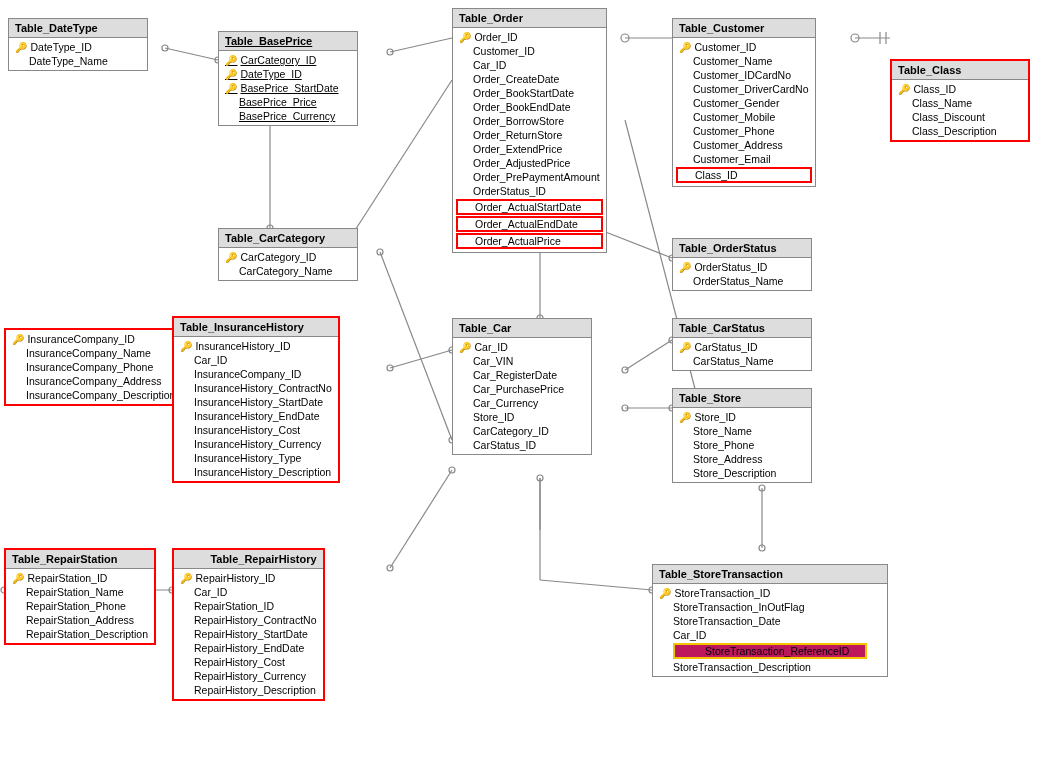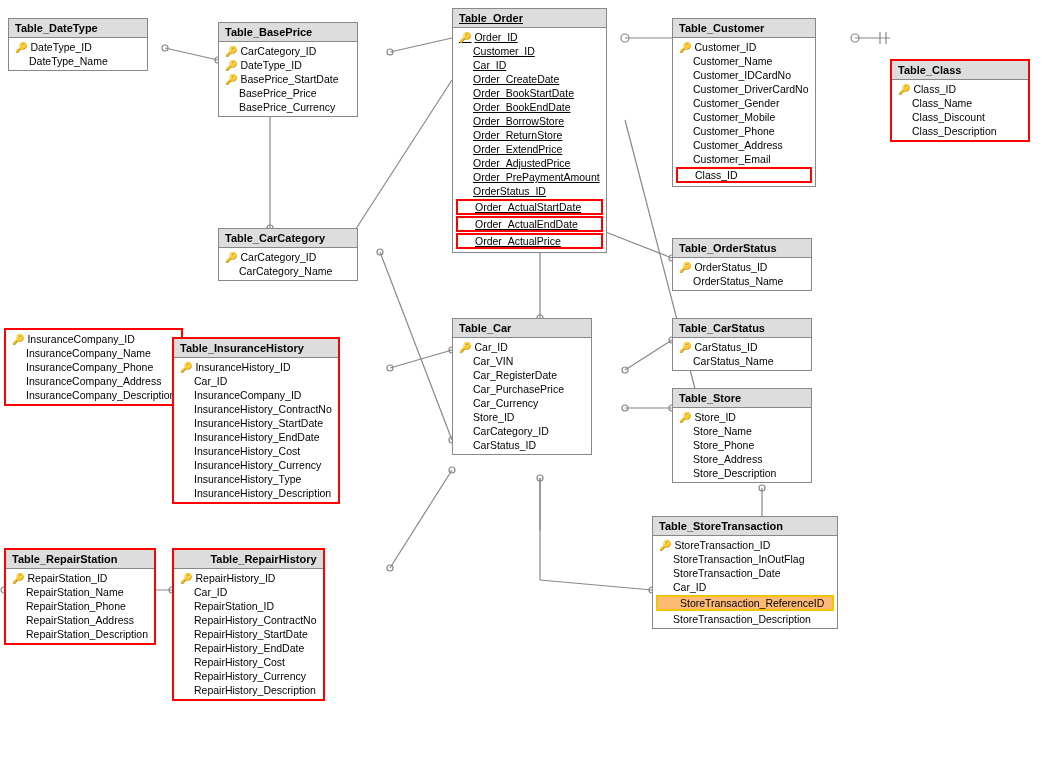--- a/index.html
+++ b/index.html
@@ -59,23 +59,23 @@
       font-size: 10px;
       color: #888;
     }
     .db-field.highlighted-field {
       border: 2px solid red;
       margin: 1px 3px;
       padding: 0 3px;
     }
     .db-field.highlighted-yellow {
       border: 2px solid #f5c400;
-      background: #fdba74;
-      margin: 1px 3px;
-      padding: 0 8px;
+      background: #be185d;
+      margin: 1px 20px;
+      padding: 0 16px;
     }
   </style>
 </head>
 <body>
 
 <div id="canvas">
   <svg id="connectors">
 
     <line x1="165" y1="48" x2="218" y2="60" stroke="#888" stroke-width="1.2"></line>
     <circle cx="165" cy="48" r="3" fill="none" stroke="#888" stroke-width="1.2"></circle>
@@ -154,21 +154,21 @@
         <div class="db-field">
           <span class="key-icon">🔑</span>
           <span>DateType_ID</span>
         </div>
         <div class="db-field">
           <span style="margin-right: 14px;"></span>
           <span>DateType_Name</span>
         </div>
       </div>
     </div>
-    <div class="db-table" style="left: 218px; top: 22px;">
+    <div class="db-table" style="left: 218px; top: 31px; text-decoration: underline;">
       <div class="db-table-title">Table_BasePrice</div>
       <div class="db-table-body">
         <div class="db-field">
           <span class="key-icon">🔑</span>
           <span>CarCategory_ID</span>
         </div>
         <div class="db-field">
           <span class="key-icon">🔑</span>
           <span>DateType_ID</span>
         </div>
@@ -179,21 +179,21 @@
         <div class="db-field">
           <span style="margin-right: 14px;"></span>
           <span>BasePrice_Price</span>
         </div>
         <div class="db-field">
           <span style="margin-right: 14px;"></span>
           <span>BasePrice_Currency</span>
         </div>
       </div>
     </div>
-    <div class="db-table" style="left: 452px; top: 8px; text-decoration: underline;">
+    <div class="db-table" style="left: 452px; top: 8px;">
       <div class="db-table-title">Table_Order</div>
       <div class="db-table-body">
         <div class="db-field">
           <span class="key-icon">🔑</span>
           <span>Order_ID</span>
         </div>
         <div class="db-field">
           <span style="margin-right: 14px;"></span>
           <span>Customer_ID</span>
         </div>
@@ -347,21 +347,21 @@
         <div class="db-field">
           <span style="margin-right: 14px;"></span>
           <span>InsuranceCompany_Address</span>
         </div>
         <div class="db-field">
           <span style="margin-right: 14px;"></span>
           <span>InsuranceCompany_Description</span>
         </div>
       </div>
     </div>
-    <div class="db-table highlighted" style="left: 172px; top: 337px;">
+    <div class="db-table highlighted" style="left: 172px; top: 316px;">
       <div class="db-table-title">Table_InsuranceHistory</div>
       <div class="db-table-body">
         <div class="db-field">
           <span class="key-icon">🔑</span>
           <span>InsuranceHistory_ID</span>
         </div>
         <div class="db-field">
           <span style="margin-right: 14px;"></span>
           <span>Car_ID</span>
         </div>
@@ -546,21 +546,21 @@
         <div class="db-field">
           <span style="margin-right: 14px;"></span>
           <span>RepairHistory_Currency</span>
         </div>
         <div class="db-field">
           <span style="margin-right: 14px;"></span>
           <span>RepairHistory_Description</span>
         </div>
       </div>
     </div>
-    <div class="db-table" style="left: 652px; top: 516px;">
+    <div class="db-table" style="left: 652px; top: 564px;">
       <div class="db-table-title">Table_StoreTransaction</div>
       <div class="db-table-body">
         <div class="db-field">
           <span class="key-icon">🔑</span>
           <span>StoreTransaction_ID</span>
         </div>
         <div class="db-field">
           <span style="margin-right: 14px;"></span>
           <span>StoreTransaction_InOutFlag</span>
         </div>

